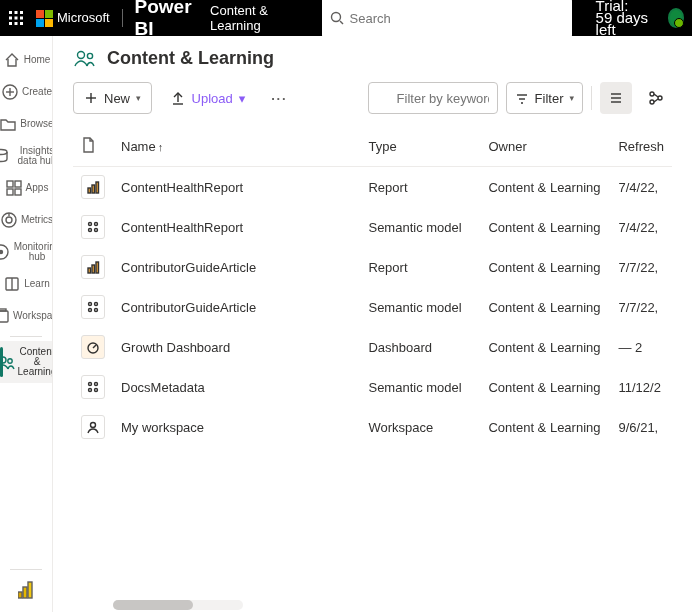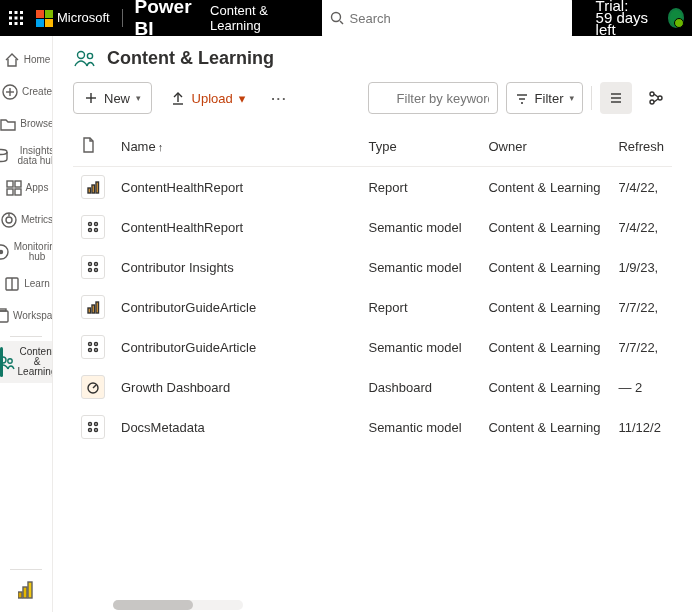--- a/index.html
+++ b/index.html
@@ -35,21 +35,21 @@
 .main { flex:1; display:flex; flex-direction:column; overflow:hidden; }
 .ws-header { display:flex; align-items:center; gap:10px; padding: 10px 20px 8px; }
 .ws-icon { width:24px; height:24px; color:#117865; }
 .ws-title { font-size:18px; font-weight:600; }
 
 .toolbar { display:flex; align-items:center; padding: 4px 20px 12px; gap:10px; border-bottom:1px solid #fff; }
 .btn { height:32px; border:1px solid #c8c6c4; border-radius:4px; background:#fff; display:flex; align-items:center; padding:0 10px; gap:6px; font-size:13px; cursor:pointer; color:#323130; }
 .btn.small { padding:0 8px; }
 .btn .chev { font-size:9px; color:#605e5c; }
 .btn-icon { color:#323130; }
-.btn-plain { height:32px; border:none; background:transparent; display:flex; align-items:center; padding:0 8px; gap:6px; font-size:13px; cursor:pointer; color:#c2410c; }
+.btn-plain { height:32px; border:none; background:transparent; display:flex; align-items:center; padding:0 8px; gap:6px; font-size:13px; cursor:pointer; color:#8b5cf6; }
 .toolbar .right { margin-left:auto; display:flex; gap:8px; align-items:center; }
 .txt-input { height:32px; border:1px solid #c8c6c4; border-radius:4px; padding:0 8px 0 28px; font-size:13px; width:130px; position:relative; }
 .input-wrap { position:relative; }
 .input-wrap .mag { position:absolute; left:8px; top:8px; color:#605e5c; }
 .icon-btn { width:32px; height:32px; display:flex; align-items:center; justify-content:center; border-radius:4px; cursor:pointer; }
 .icon-btn.active { background:#edebe9; }
 .vdiv { width:1px; height:24px; background:#e1dfdd; }
 .more { color:#605e5c; letter-spacing:1px; font-weight:bold; }
 
 .table-wrap { flex:1; overflow:auto; padding:0 20px; }
@@ -337,83 +337,81 @@
                     <circle cx="10" cy="10" r="1.5"></circle>
                   </svg>
                 </span></td>
               <td>ContentHealthReport</td>
               <td>Semantic model</td>
               <td>Content &amp; Learning</td>
               <td style="white-space:nowrap">7/4/22,</td>
             </tr>
             <tr class="row">
               <td><span class="item-icon" style="background:#fff">
+                  <svg width="14" height="14" stroke="none">
+                    <rect x="2" y="8" width="2.5" height="5" fill="#e8a33d"></rect>
+                    <rect x="6" y="5" width="2.5" height="8" fill="#e8a33d"></rect>
+                    <rect x="10" y="2" width="2.5" height="11" fill="#e8a33d"></rect>
+                  </svg>
+                </span></td>
+              <td>ContributorGuideArticle</td>
+              <td>Report</td>
+              <td>Content &amp; Learning</td>
+              <td style="white-space:nowrap">7/7/22,</td>
+            </tr>
+            <tr class="row">
+              <td><span class="item-icon" style="background:#fff">
                   <svg width="14" height="14" stroke="none" fill="#3a96dd">
                     <circle cx="4" cy="4" r="1.5"></circle>
                     <circle cx="10" cy="4" r="1.5"></circle>
                     <circle cx="4" cy="10" r="1.5"></circle>
                     <circle cx="10" cy="10" r="1.5"></circle>
                   </svg>
                 </span></td>
-              <td>Contributor Insights</td>
+              <td>ContributorGuideArticle</td>
               <td>Semantic model</td>
               <td>Content &amp; Learning</td>
-              <td style="white-space:nowrap">1/9/23,</td>
-            </tr>
-            <tr class="row">
-              <td><span class="item-icon" style="background:#fff">
-                  <svg width="14" height="14" stroke="none">
-                    <rect x="2" y="8" width="2.5" height="5" fill="#e8a33d"></rect>
-                    <rect x="6" y="5" width="2.5" height="8" fill="#e8a33d"></rect>
-                    <rect x="10" y="2" width="2.5" height="11" fill="#e8a33d"></rect>
-                  </svg>
-                </span></td>
-              <td>ContributorGuideArticle</td>
-              <td>Report</td>
-              <td>Content &amp; Learning</td>
               <td style="white-space:nowrap">7/7/22,</td>
+            </tr>
+            <tr class="row">
+              <td><span class="item-icon" style="background:#fff4e5">
+                  <svg width="14" height="14" stroke="#b85c00" stroke-width="2">
+                    <circle cx="7" cy="8" r="5" fill="none"></circle>
+                    <line x1="7" y1="8" x2="10" y2="5"></line>
+                  </svg>
+                </span></td>
+              <td>Growth Dashboard</td>
+              <td>Dashboard</td>
+              <td>Content &amp; Learning</td>
+              <td style="white-space:nowrap">—        2</td>
             </tr>
             <tr class="row">
               <td><span class="item-icon" style="background:#fff">
                   <svg width="14" height="14" stroke="none" fill="#3a96dd">
                     <circle cx="4" cy="4" r="1.5"></circle>
                     <circle cx="10" cy="4" r="1.5"></circle>
                     <circle cx="4" cy="10" r="1.5"></circle>
                     <circle cx="10" cy="10" r="1.5"></circle>
                   </svg>
                 </span></td>
-              <td>ContributorGuideArticle</td>
-              <td>Semantic model</td>
-              <td>Content &amp; Learning</td>
-              <td style="white-space:nowrap">7/7/22,</td>
-            </tr>
-            <tr class="row">
-              <td><span class="item-icon" style="background:#fff4e5">
-                  <svg width="14" height="14" stroke="#b85c00" stroke-width="2">
-                    <circle cx="7" cy="8" r="5" fill="none"></circle>
-                    <line x1="7" y1="8" x2="10" y2="5"></line>
-                  </svg>
-                </span></td>
-              <td>Growth Dashboard</td>
-              <td>Dashboard</td>
-              <td>Content &amp; Learning</td>
-              <td style="white-space:nowrap">—        2</td>
-            </tr>
-            <tr class="row">
-              <td><span class="item-icon" style="background:#fff">
-                  <svg width="14" height="14" stroke="none" fill="#3a96dd">
-                    <circle cx="4" cy="4" r="1.5"></circle>
-                    <circle cx="10" cy="4" r="1.5"></circle>
-                    <circle cx="4" cy="10" r="1.5"></circle>
-                    <circle cx="10" cy="10" r="1.5"></circle>
-                  </svg>
-                </span></td>
               <td>DocsMetadata</td>
               <td>Semantic model</td>
               <td>Content &amp; Learning</td>
               <td style="white-space:nowrap">11/12/2</td>
+            </tr>
+            <tr class="row">
+              <td><span class="item-icon" style="background:#fff">
+                  <svg width="14" height="14" stroke="#498205" stroke-width="1.5" fill="none">
+                    <circle cx="7" cy="5" r="2.5"></circle>
+                    <path d="M2 13c1-3 3.5-4 5-4s4 1 5 4"></path>
+                  </svg>
+                </span></td>
+              <td>My workspace</td>
+              <td>Workspace</td>
+              <td>Content &amp; Learning</td>
+              <td style="white-space:nowrap">9/6/21,</td>
             </tr>
           </tbody>
       </table>
     </div>
     <div class="hscroll"></div>
   </div>
 </div>
 
 </body></html>

